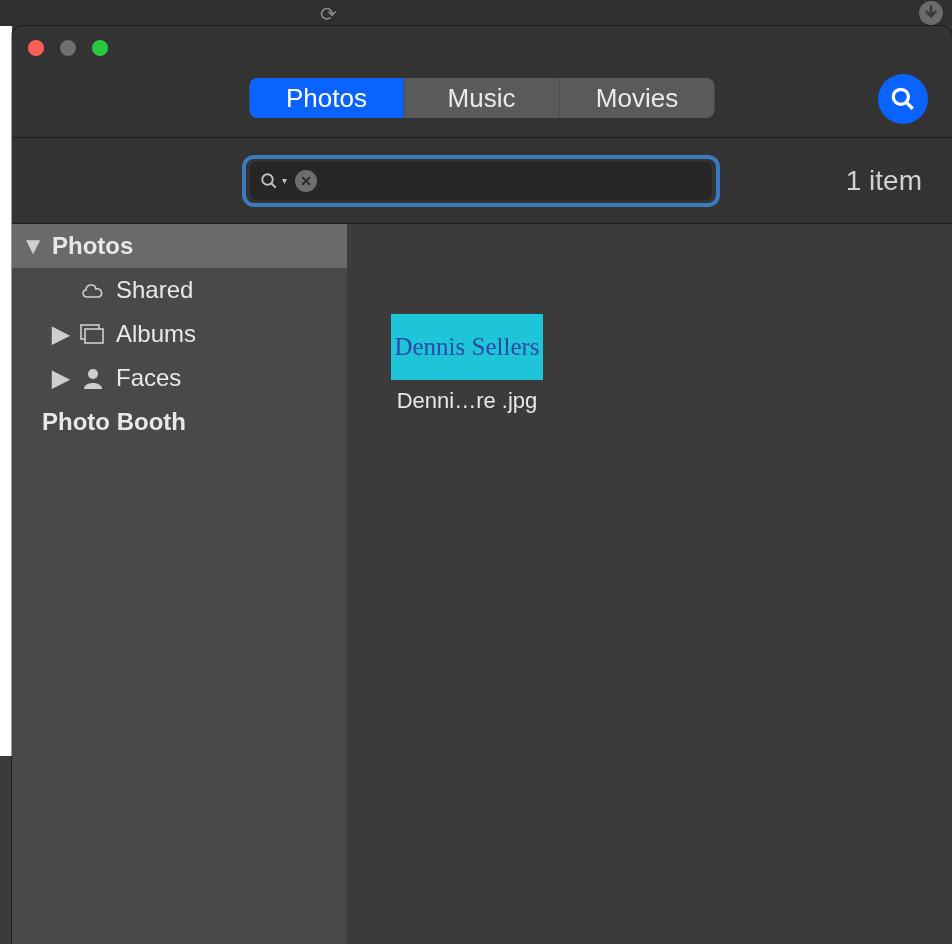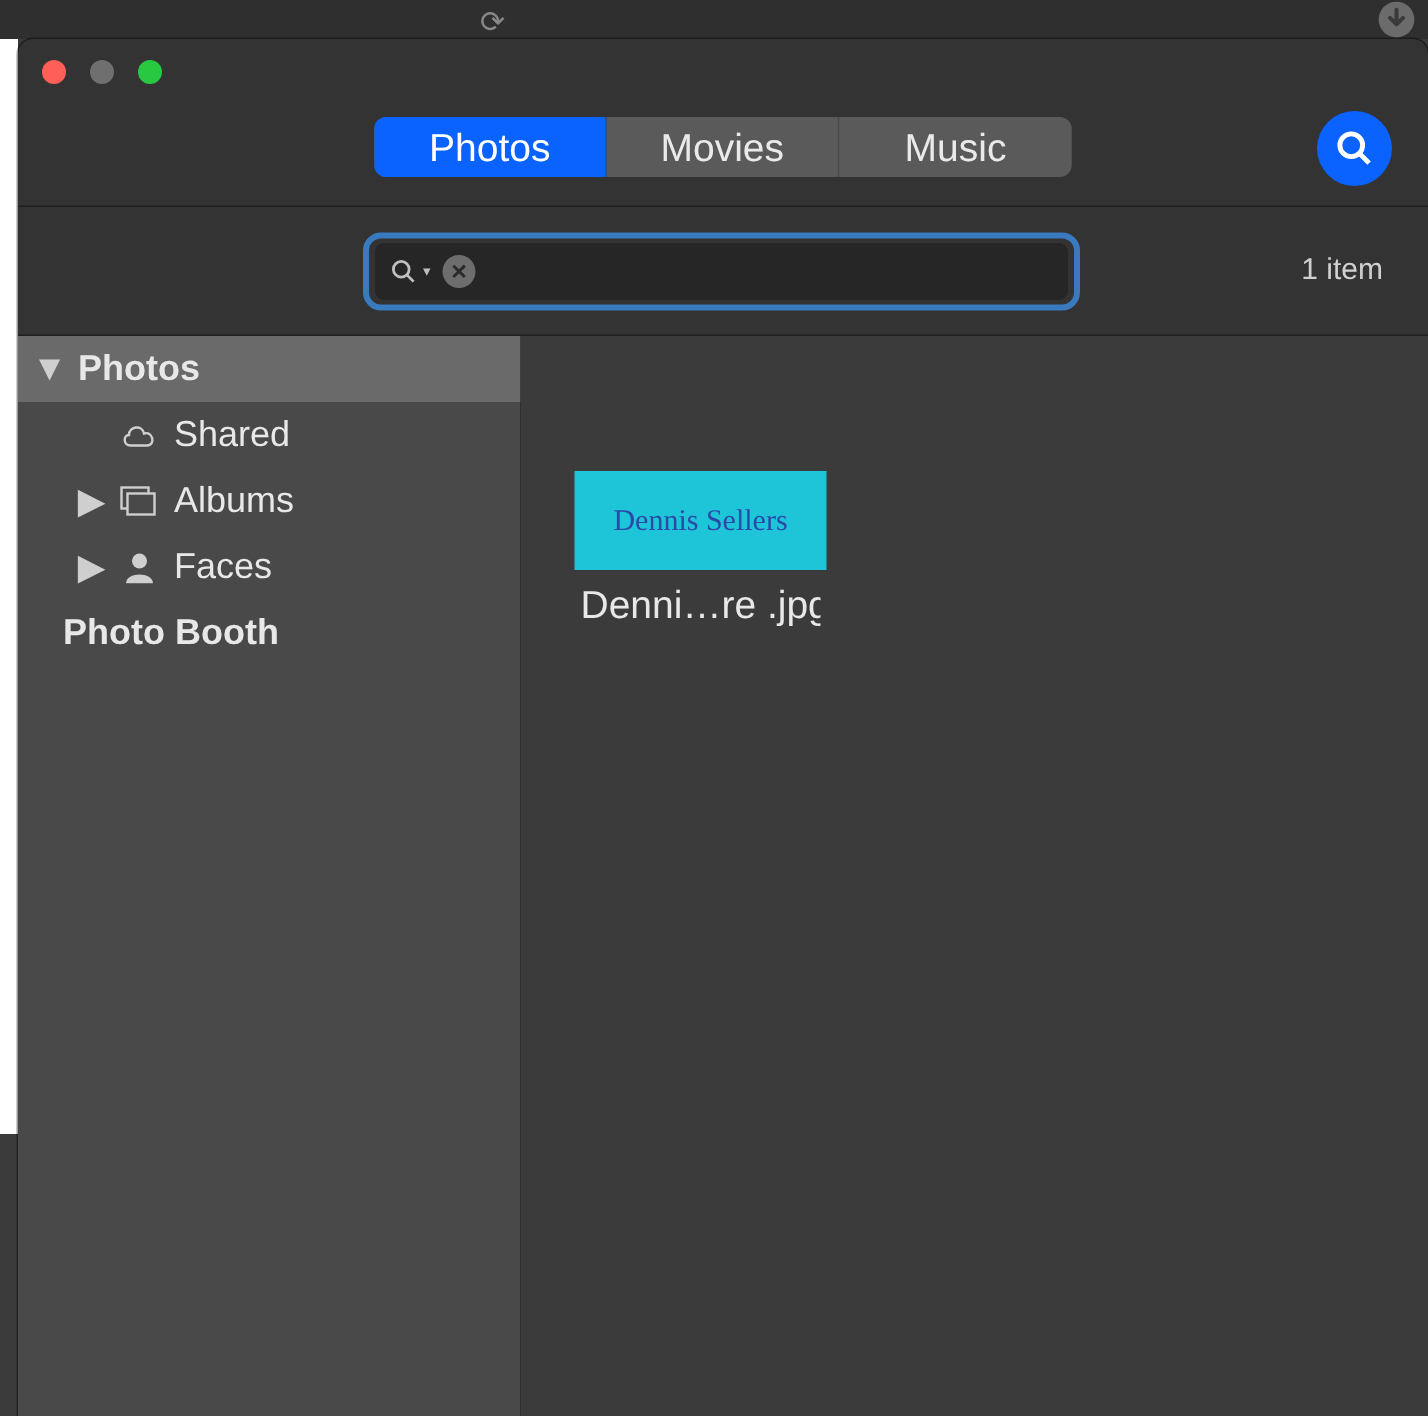--- a/index.html
+++ b/index.html
@@ -110,21 +110,21 @@
   .clear-btn {
     width: 22px; height: 22px; border-radius: 50%;
     background: #6d6d6d;
     display: flex; align-items: center; justify-content: center;
     color: #2a2a2a; font-size: 14px; font-weight: bold;
     cursor: pointer;
   }
   .item-count {
     margin-left: auto;
     color: #d0d0d0;
-    font-size: 20px;
+    font-size: 28px;
   }
 
   .body {
     flex: 1;
     display: flex;
     min-height: 0;
   }
   .sidebar {
     width: 335px;
     background: #494949;
@@ -156,28 +156,28 @@
     gap: 30px;
   }
   .thumb {
     width: 160px;
     display: flex;
     flex-direction: column;
     align-items: center;
     gap: 8px;
   }
   .thumb-img {
-    width: 168px; height: 66px;
+    width: 152px; height: 66px;
     background: #1ec5d8;
     display: flex; align-items: center; justify-content: center;
     color: #2a4aa8;
     font-family: cursive;
-    font-size: 20px;
-  }
-  .thumb-label { color: #e8e8e8; font-size: 26px; text-align: left; max-width: 160px; white-space: nowrap; overflow: hidden; }
+    font-size: 25px;
+  }
+  .thumb-label { color: #e8e8e8; font-size: 22px; text-align: left; max-width: 160px; white-space: nowrap; overflow: hidden; }
 </style>
 </head>
 <body>
 
 <div class="backdrop">
   <div class="backdrop-top">
     <span class="backdrop-refresh">⟳</span>
     <span class="backdrop-down">
       <svg width="26" height="26" viewBox="0 0 24 24">
           <circle cx="12" cy="12" r="11" fill="#6b6b6b"></circle>
@@ -192,22 +192,22 @@
 
   <div class="titlebar">
     <div class="traffic">
       <div class="dot red"></div>
       <div class="dot yellow"></div>
       <div class="dot green"></div>
     </div>
 
     <div class="segmented">
       <div class="seg active">Photos</div>
+      <div class="seg">Music</div>
       <div class="seg">Movies</div>
-      <div class="seg">Music</div>
     </div>
 
     <div class="search-btn">
       <svg viewBox="0 0 24 24">
           <circle cx="10" cy="10" r="7"></circle>
           <line x1="15" y1="15" x2="21" y2="21"></line>
         </svg>
     </div>
   </div>
 

